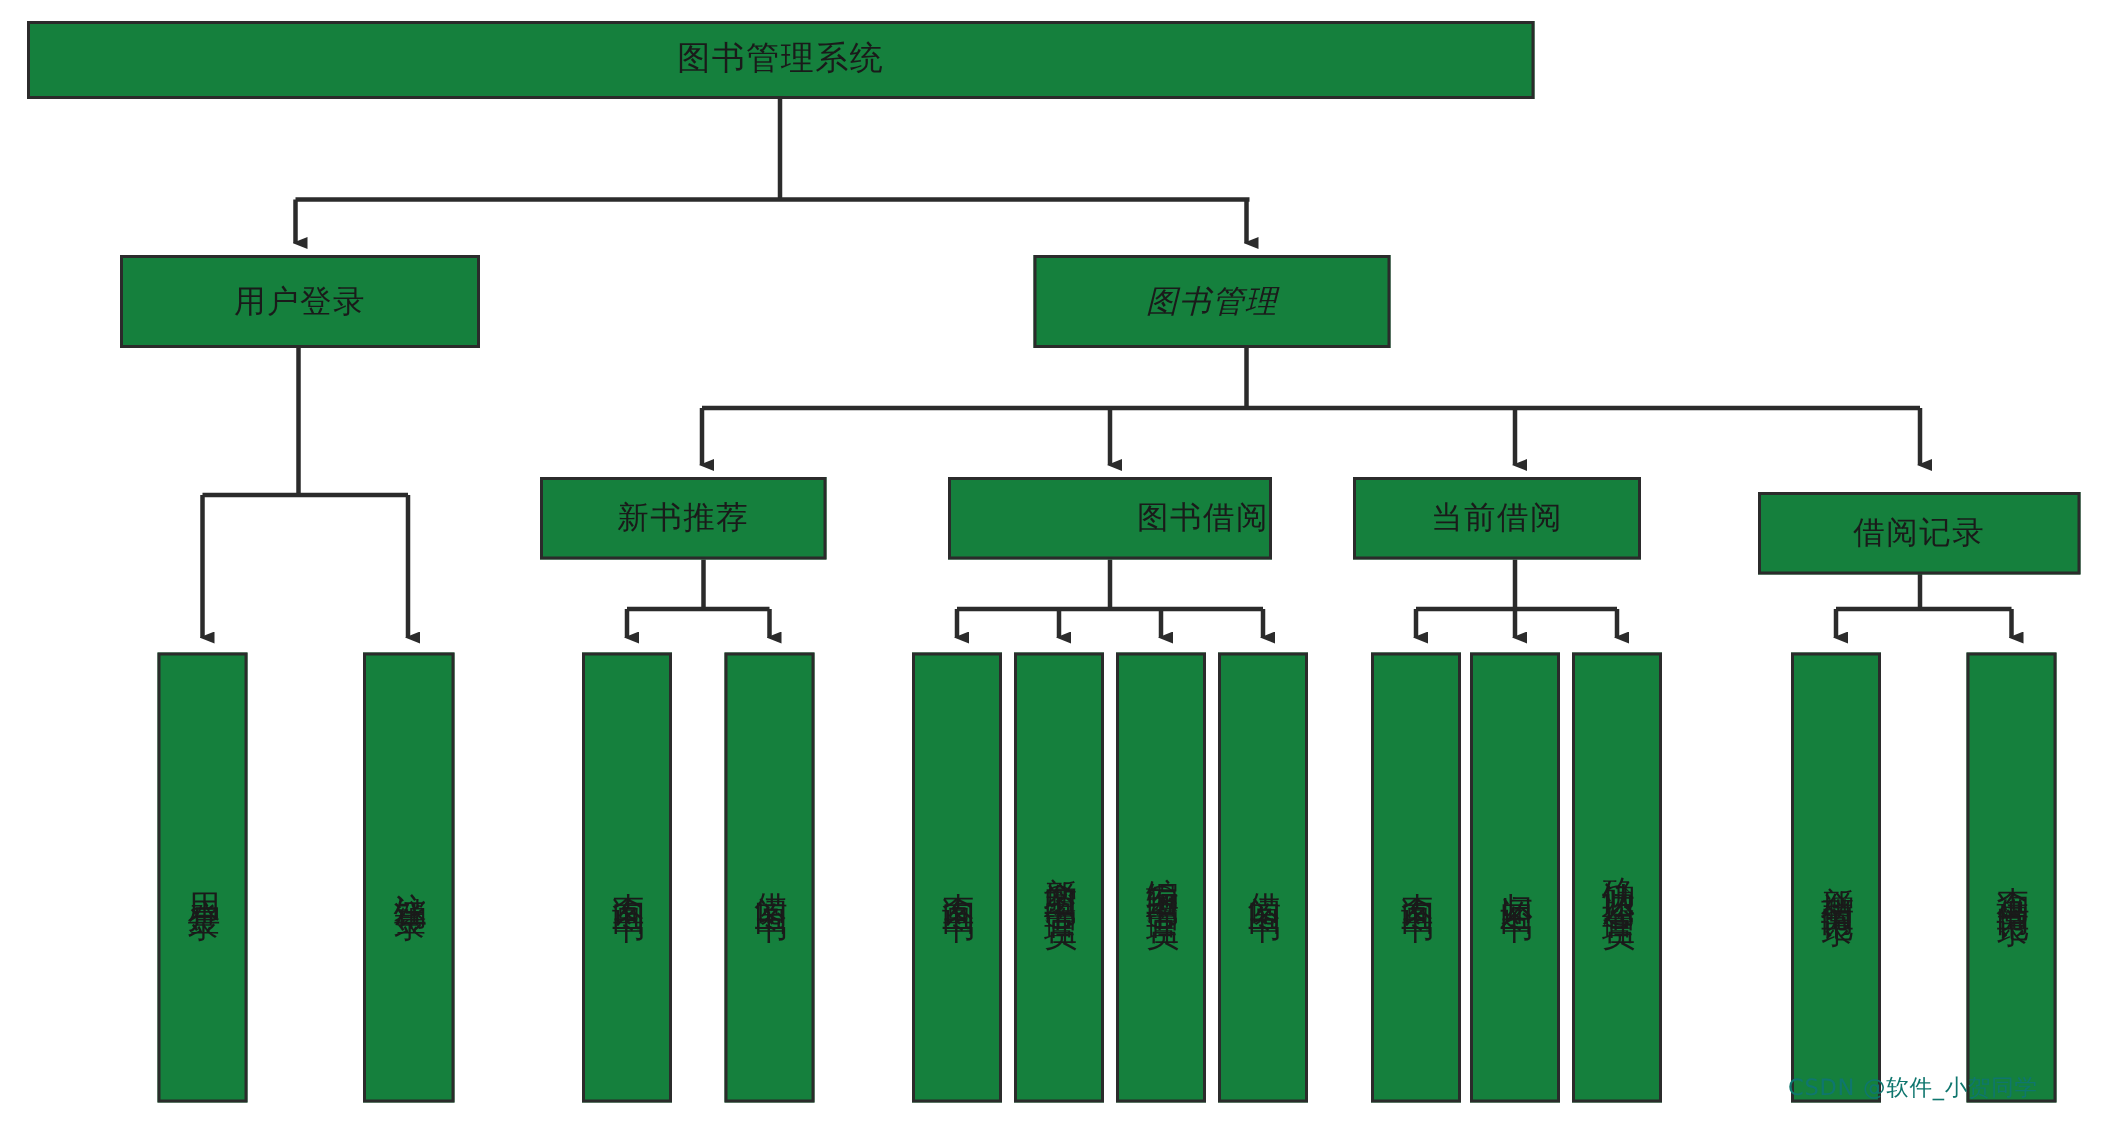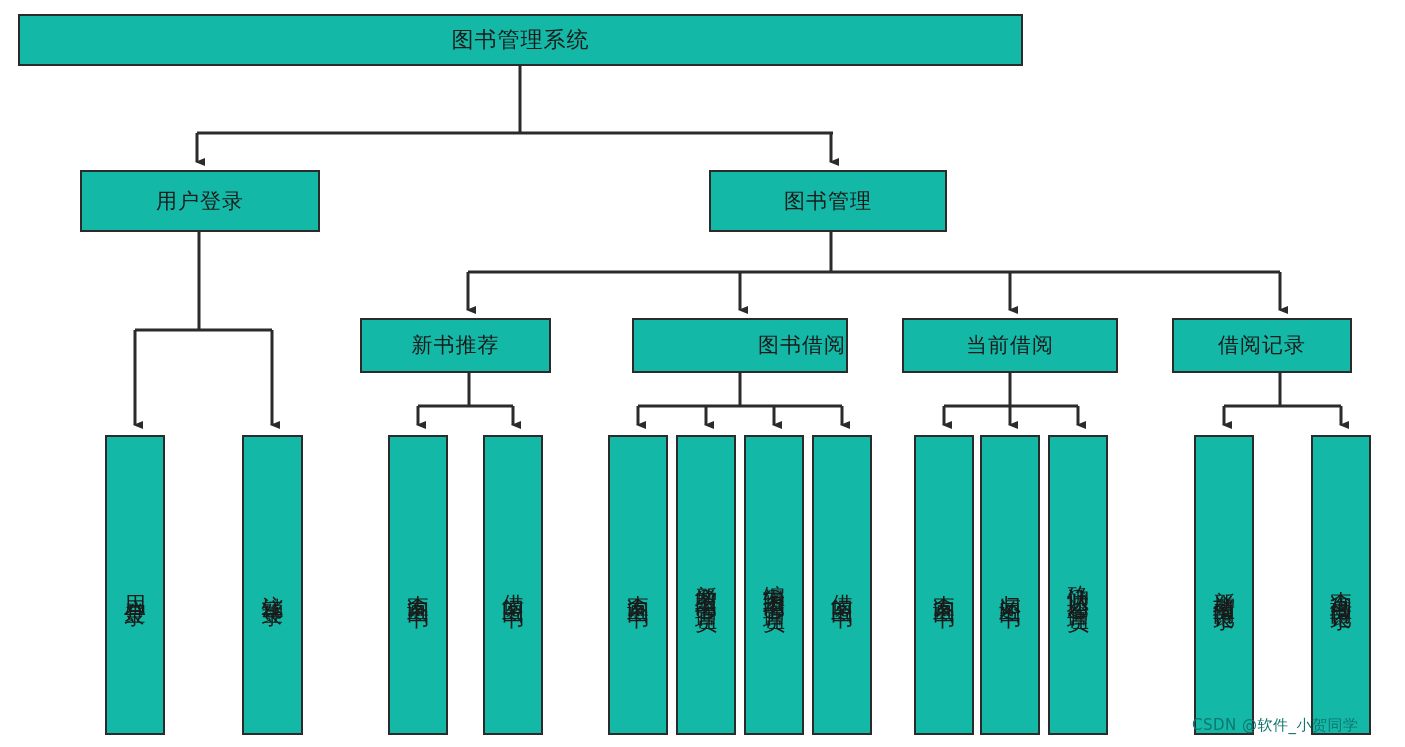--- a/index.html
+++ b/index.html
@@ -23,21 +23,21 @@
   svg.edges {
     position: absolute;
     left: 0; top: 0;
     width: 1405px;
     height: 747px;
     pointer-events: none;
   }
   .node {
     position: absolute;
     box-sizing: border-box;
-    background: #14b8a6;
+    background: #15803d;
     border: 2px solid #2b2b2b;
     display: flex;
     align-items: center;
     justify-content: center;
     color: #1a1a1a;
   }
   .node .label {
     display: block;
     text-align: center;
     white-space: nowrap;
@@ -127,37 +127,37 @@
   </svg>
 
   <div class="node horiz root" style="left:18px; top:14px; width:1005px; height:52px;">
     <span class="label">图书管理系统</span>
   </div>
 
   <div class="node horiz" style="left:80px; top:170px; width:240px; height:62px;">
     <span class="label">用户登录</span>
   </div>
 
-  <div class="node horiz" style="left:709px; top:170px; width:238px; height:62px;">
+  <div class="node horiz" style="left:689px; top:170px; width:238px; height:62px;font-style:italic;">
     <span class="label">图书管理</span>
   </div>
 
   <div class="node horiz" style="left:360px; top:318px; width:191px; height:55px;">
     <span class="label">新书推荐</span>
   </div>
 
   <div class="node horiz" style="left:632px; top:318px; width:216px; height:55px;justify-content:flex-end;">
     <span class="label">图书借阅</span>
   </div>
 
-  <div class="node horiz" style="left:902px; top:318px; width:216px; height:55px;">
+  <div class="node horiz" style="left:902px; top:318px; width:192px; height:55px;">
     <span class="label">当前借阅</span>
   </div>
 
-  <div class="node horiz" style="left:1172px; top:318px; width:180px; height:55px;">
+  <div class="node horiz" style="left:1172px; top:328px; width:215px; height:55px;">
     <span class="label">借阅记录</span>
   </div>
 
   <div class="node vert" style="left:105px; top:435px; width:60px; height:300px;">
     <span class="label">用户登录</span>
   </div>
 
   <div class="node vert" style="left:242px; top:435px; width:61px; height:300px;">
     <span class="label">注销登录</span>
   </div>

